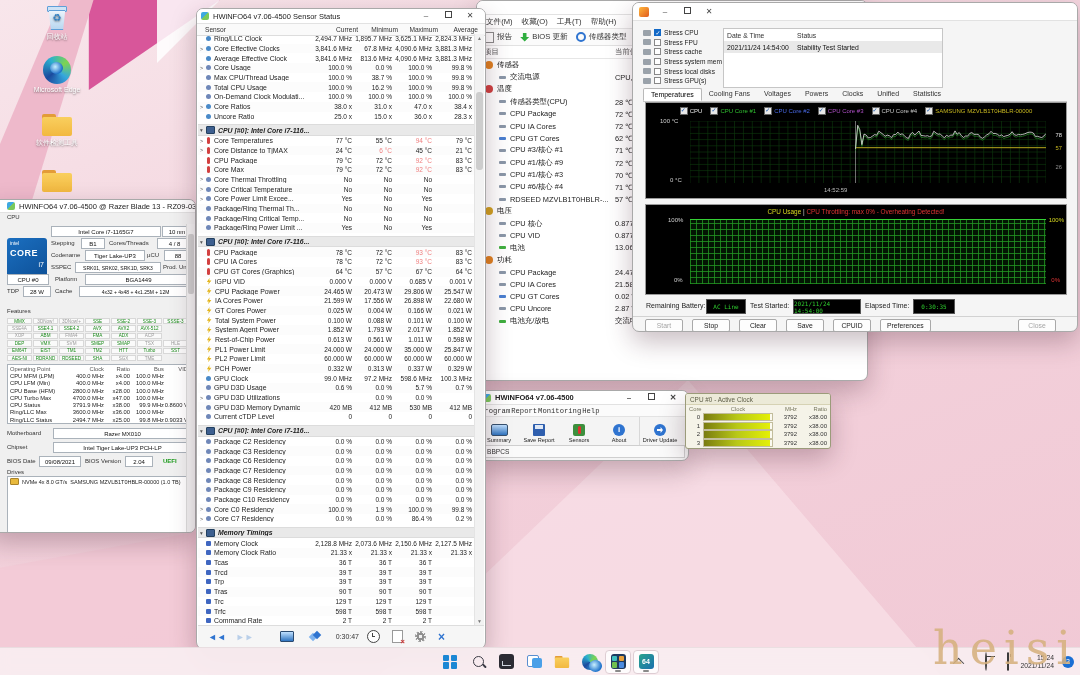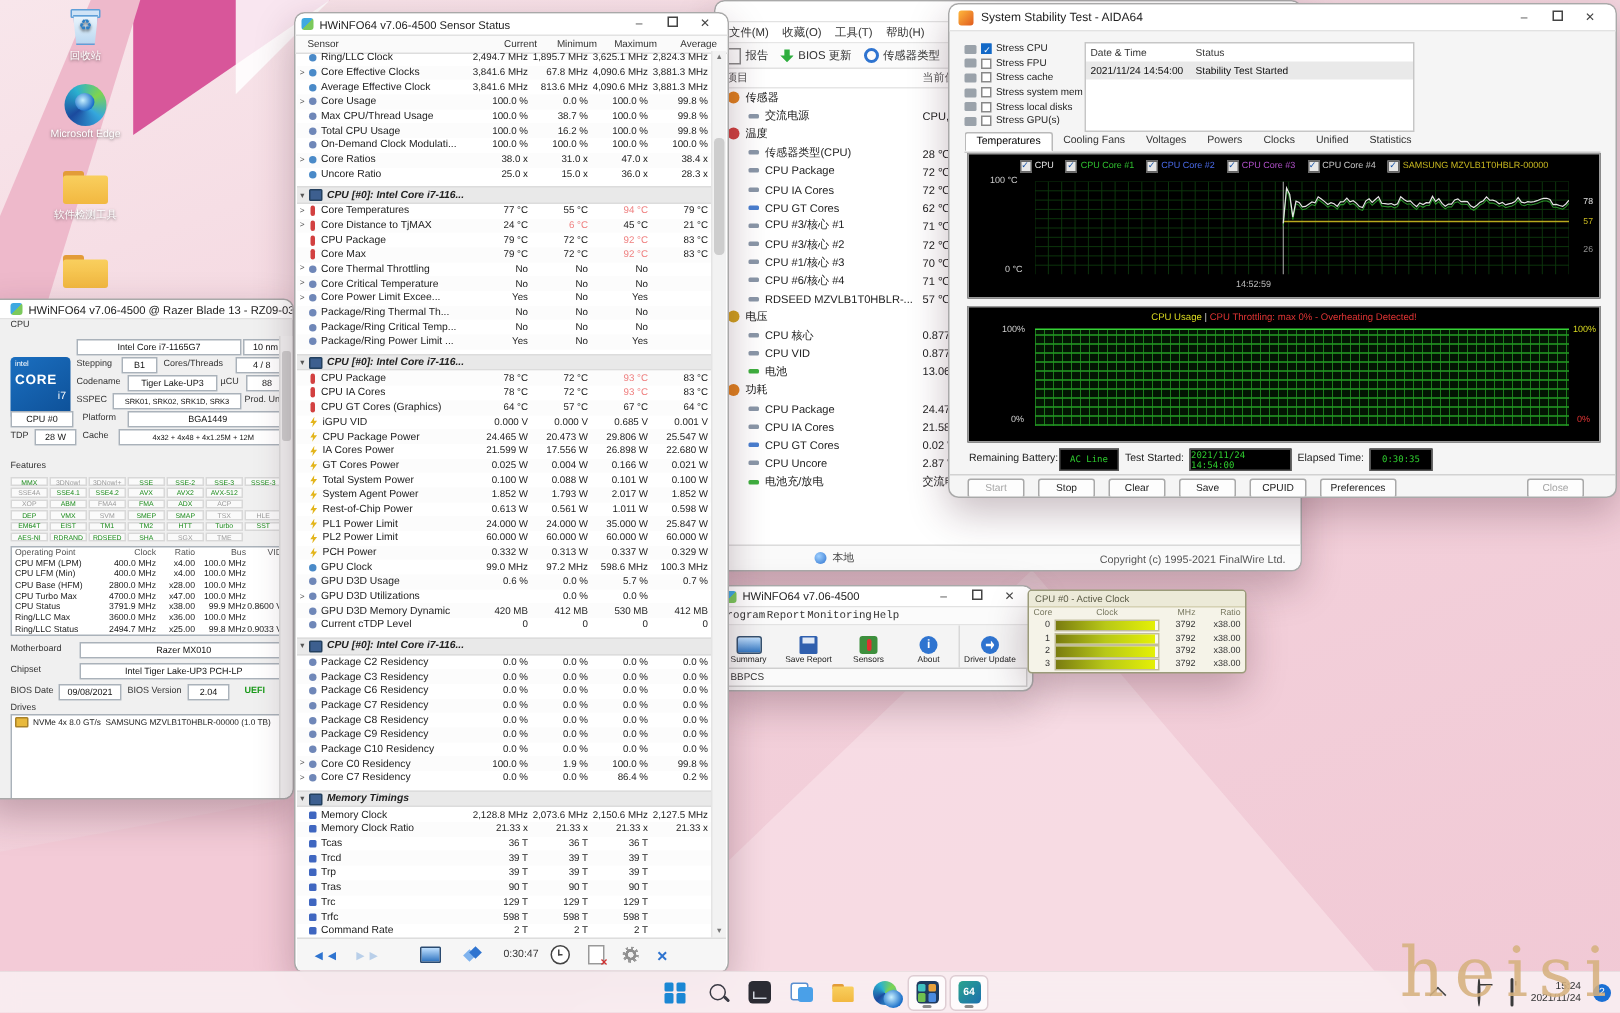--- a/index.html
+++ b/index.html
@@ -167,21 +167,21 @@
   .lcd{position:absolute;top:0;height:13px;background:#000;border:1px solid #555;color:#2ecc2e;
        font-family:"DejaVu Sans Mono",monospace;font-size:6px;display:flex;align-items:center;justify-content:center;}
   .sstsep{position:absolute;left:0;right:0;top:313px;border-top:1px solid #d2d2d2;}
   #sst-buttons{position:absolute;left:12px;top:316px;display:flex;}
   .sbtn{height:13px;min-width:38px;margin-right:9px;background:#fdfdfd;border:1px solid #a9a9a9;border-radius:2px;
         font-size:6.8px;font-family:"Liberation Sans",sans-serif;color:#222;padding:0 6px;}
   .sbtn.dis{color:#a5a5a5;}
   #closebtn{position:absolute;right:12px;top:316px;}
   
   #hwmain{left:478px;top:390px;width:211px;height:71px;background:#f4f4f4;}
-  #hwmain .tbar{height:13px;padding:0 4px;}
+  #hwmain .tbar{height:13px;padding:0 4px;font-weight:bold;}
   .hwmenu{display:flex;height:11px;align-items:center;font-size:7.2px;color:#333;background:#fbfbfb;border-bottom:1px solid #e3e3e3;}
   .hwmenu span{margin-left:1px;font-family:Liberation Mono, monospace;}
   #hw-buttons{display:flex;align-items:stretch;height:33px;background:#f4f4f4;}
   .hwbtn{width:40px;display:flex;flex-direction:column;align-items:center;justify-content:center;}
   .hwbtn.sep{border-left:1px solid #d8d8d8;}
   .hwlbl{font-size:5.6px;color:#222;margin-top:1px;white-space:nowrap;}
   .hwico{width:15px;height:13px;position:relative;}
   .ico-summary{background:linear-gradient(#bfe0ff,#2f74c0);border:1px solid #35506e;border-radius:2px;height:10px;}
   .ico-save{background:#2f5fae;border-radius:1px;height:12px;width:12px;position:relative;}
   .ico-save::before{content:"";position:absolute;left:2px;top:1px;right:2px;height:4px;background:#dfe8f5;}
@@ -516,21 +516,21 @@
         <span class="tl">CPU GT Cores</span>
         <span class="tv">62 ℃</span>
       </div>
       <div class="trow">
         <span class="ti dash"></span>
         <span class="tl">CPU #3/核心 #1</span>
         <span class="tv">71 ℃</span>
       </div>
       <div class="trow">
         <span class="ti dash"></span>
-        <span class="tl">CPU #3/核心 #2</span>
+        <span class="tl">CPU #1/核心 #9</span>
         <span class="tv">72 ℃</span>
       </div>
       <div class="trow">
         <span class="ti dash"></span>
         <span class="tl">CPU #1/核心 #3</span>
         <span class="tv">70 ℃</span>
       </div>
       <div class="trow">
         <span class="ti dash"></span>
         <span class="tl">CPU #6/核心 #4</span>
@@ -585,31 +585,25 @@
         <span class="ti dash"></span>
         <span class="tl">CPU Uncore</span>
         <span class="tv">2.87 W</span>
       </div>
       <div class="trow">
         <span class="ti dash batt"></span>
         <span class="tl">电池充/放电</span>
         <span class="tv">交流电源</span>
       </div>
     </div>
-  <div class="astatus">
-    <span class="globeico"></span>
-    <span>本地</span>
-    <span class="copy">Copyright (c) 1995-2021 FinalWire Ltd.</span>
-  </div>
 </div>
 
 <div class="win" id="sst" style="z-index:6;">
   <div class="tbar">
     <span class="sstico"></span>
-    <span class="ttl" style="font-size:8px;">System Stability Test - AIDA64</span>
     <span class="winbtns">
       <span class="wbtn">–</span>
       <span class="wbtn"><span class="sq"></span></span>
       <span class="wbtn">✕</span>
     </span>
   </div>
   <div id="stress-list">
       <div class="stress">
         <span class="sitem-ico"></span>
         <span class="cb on"></span>

